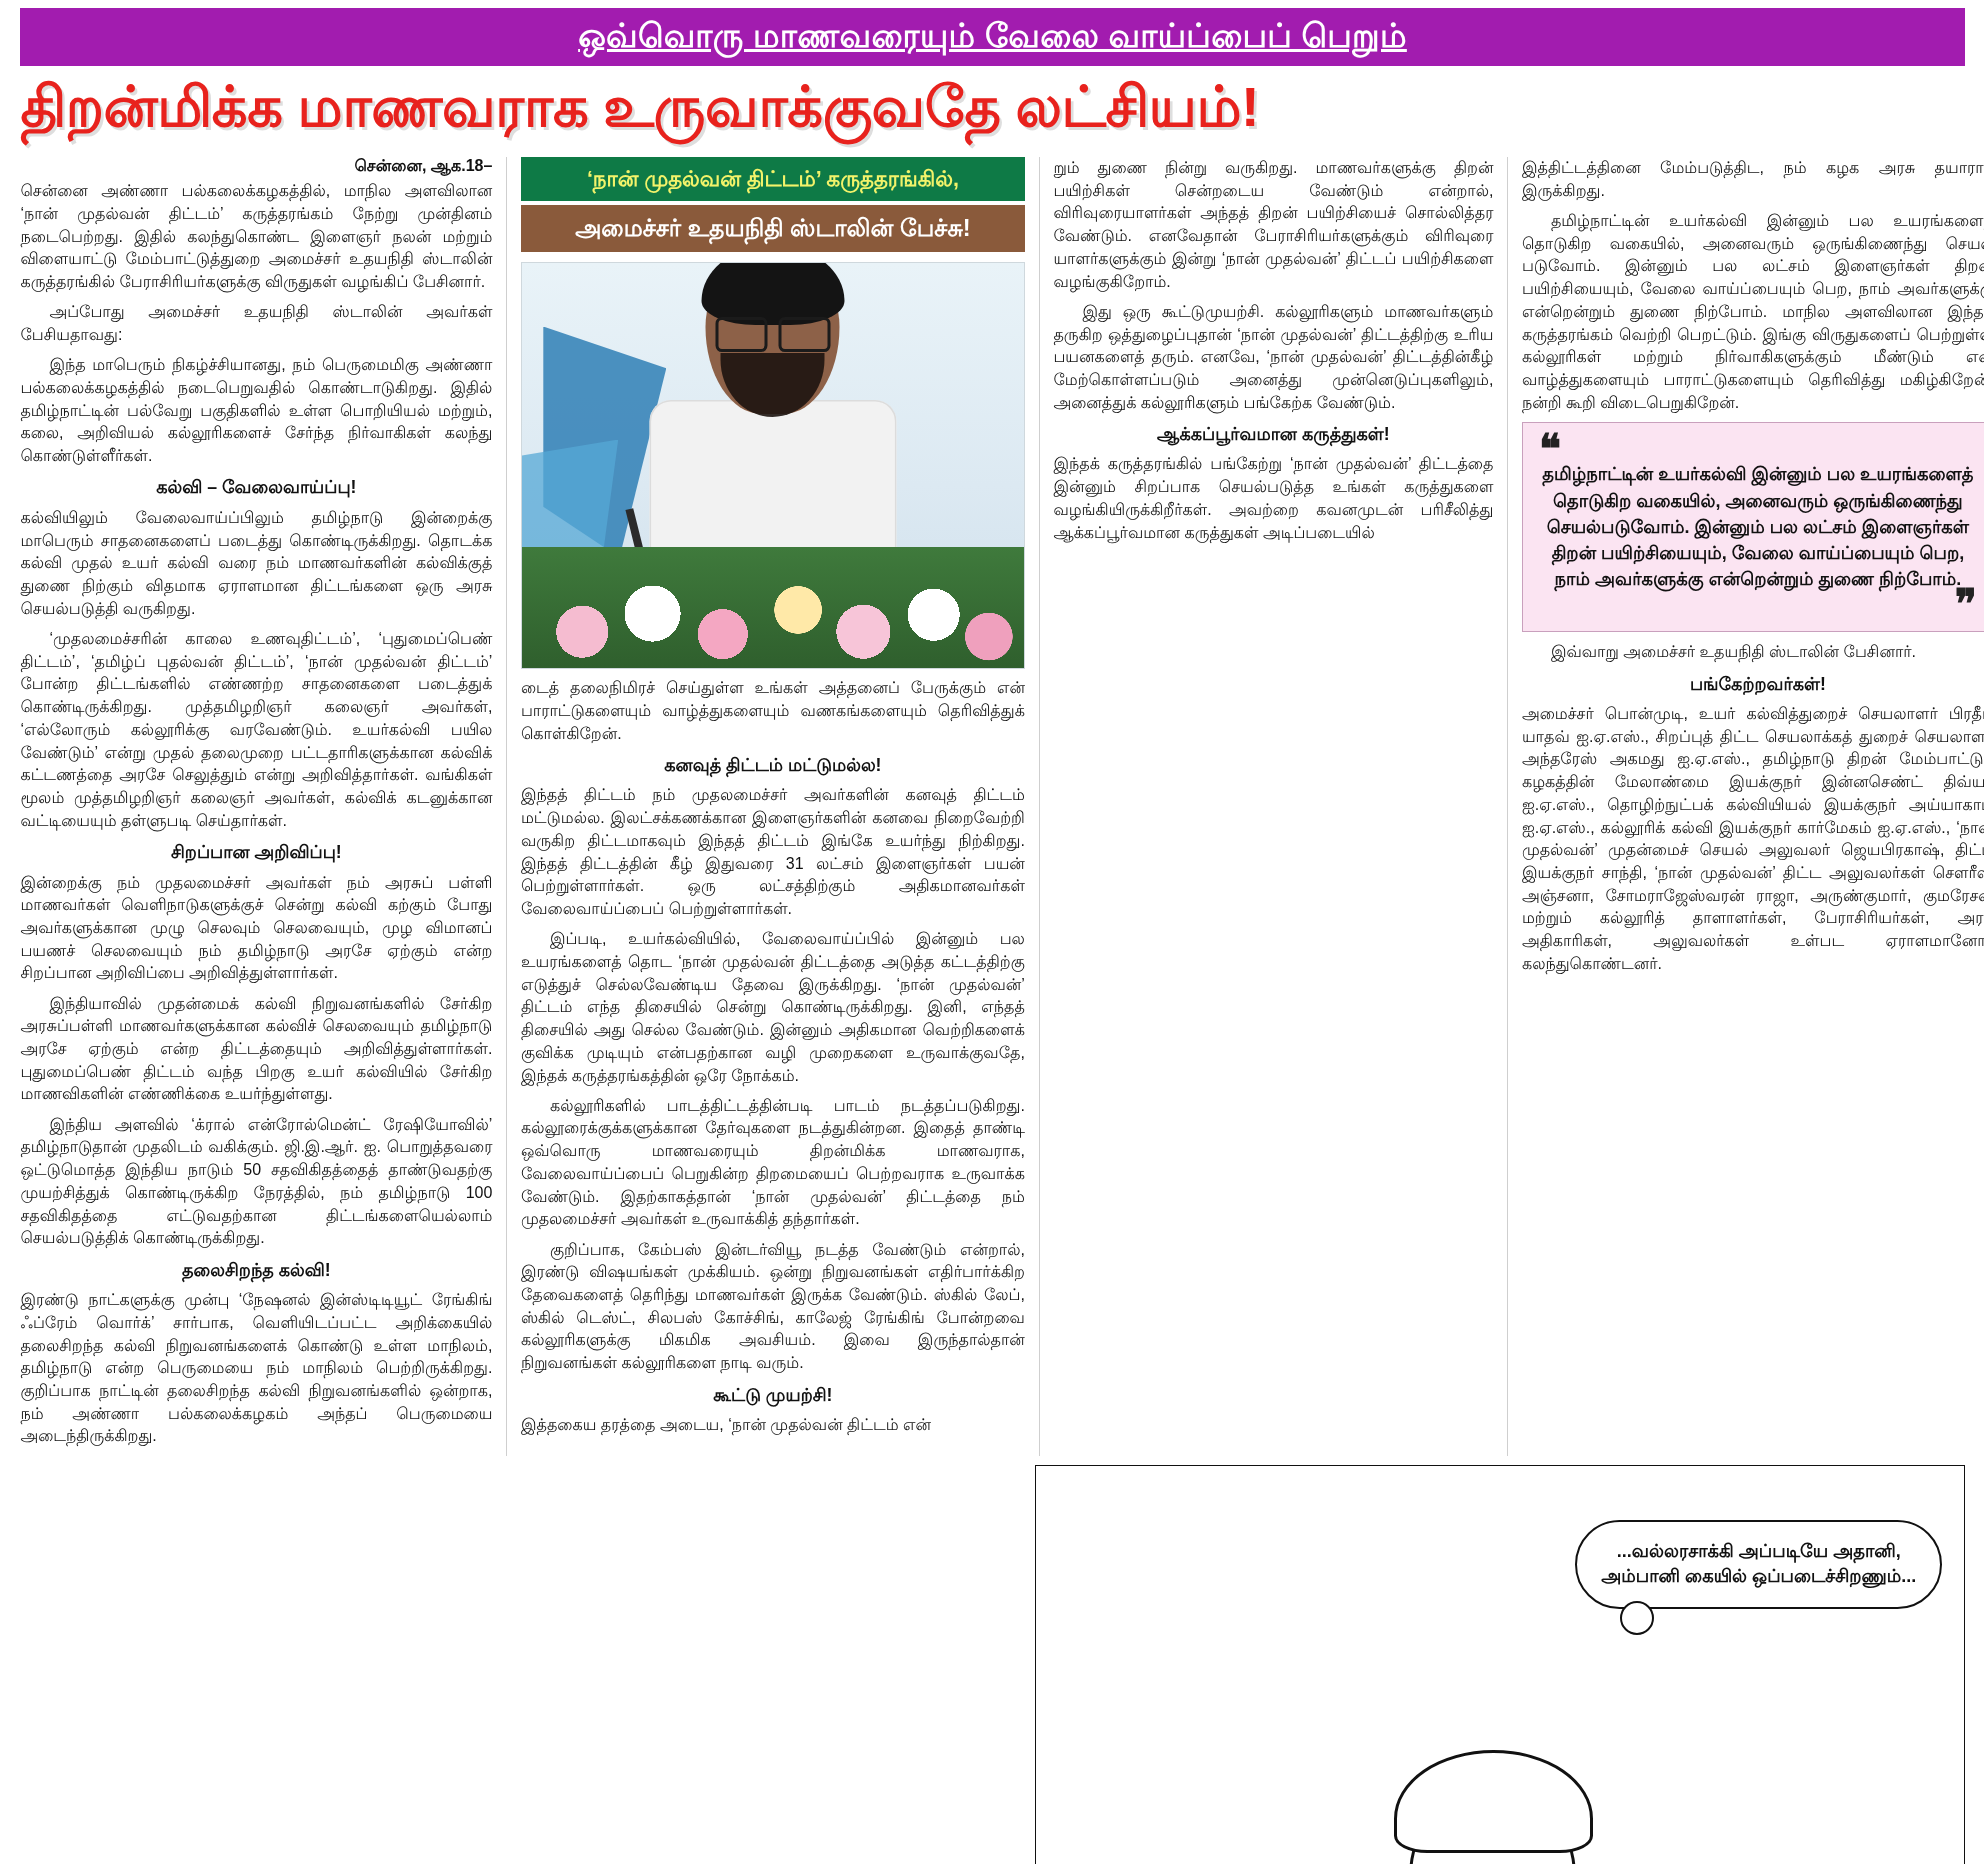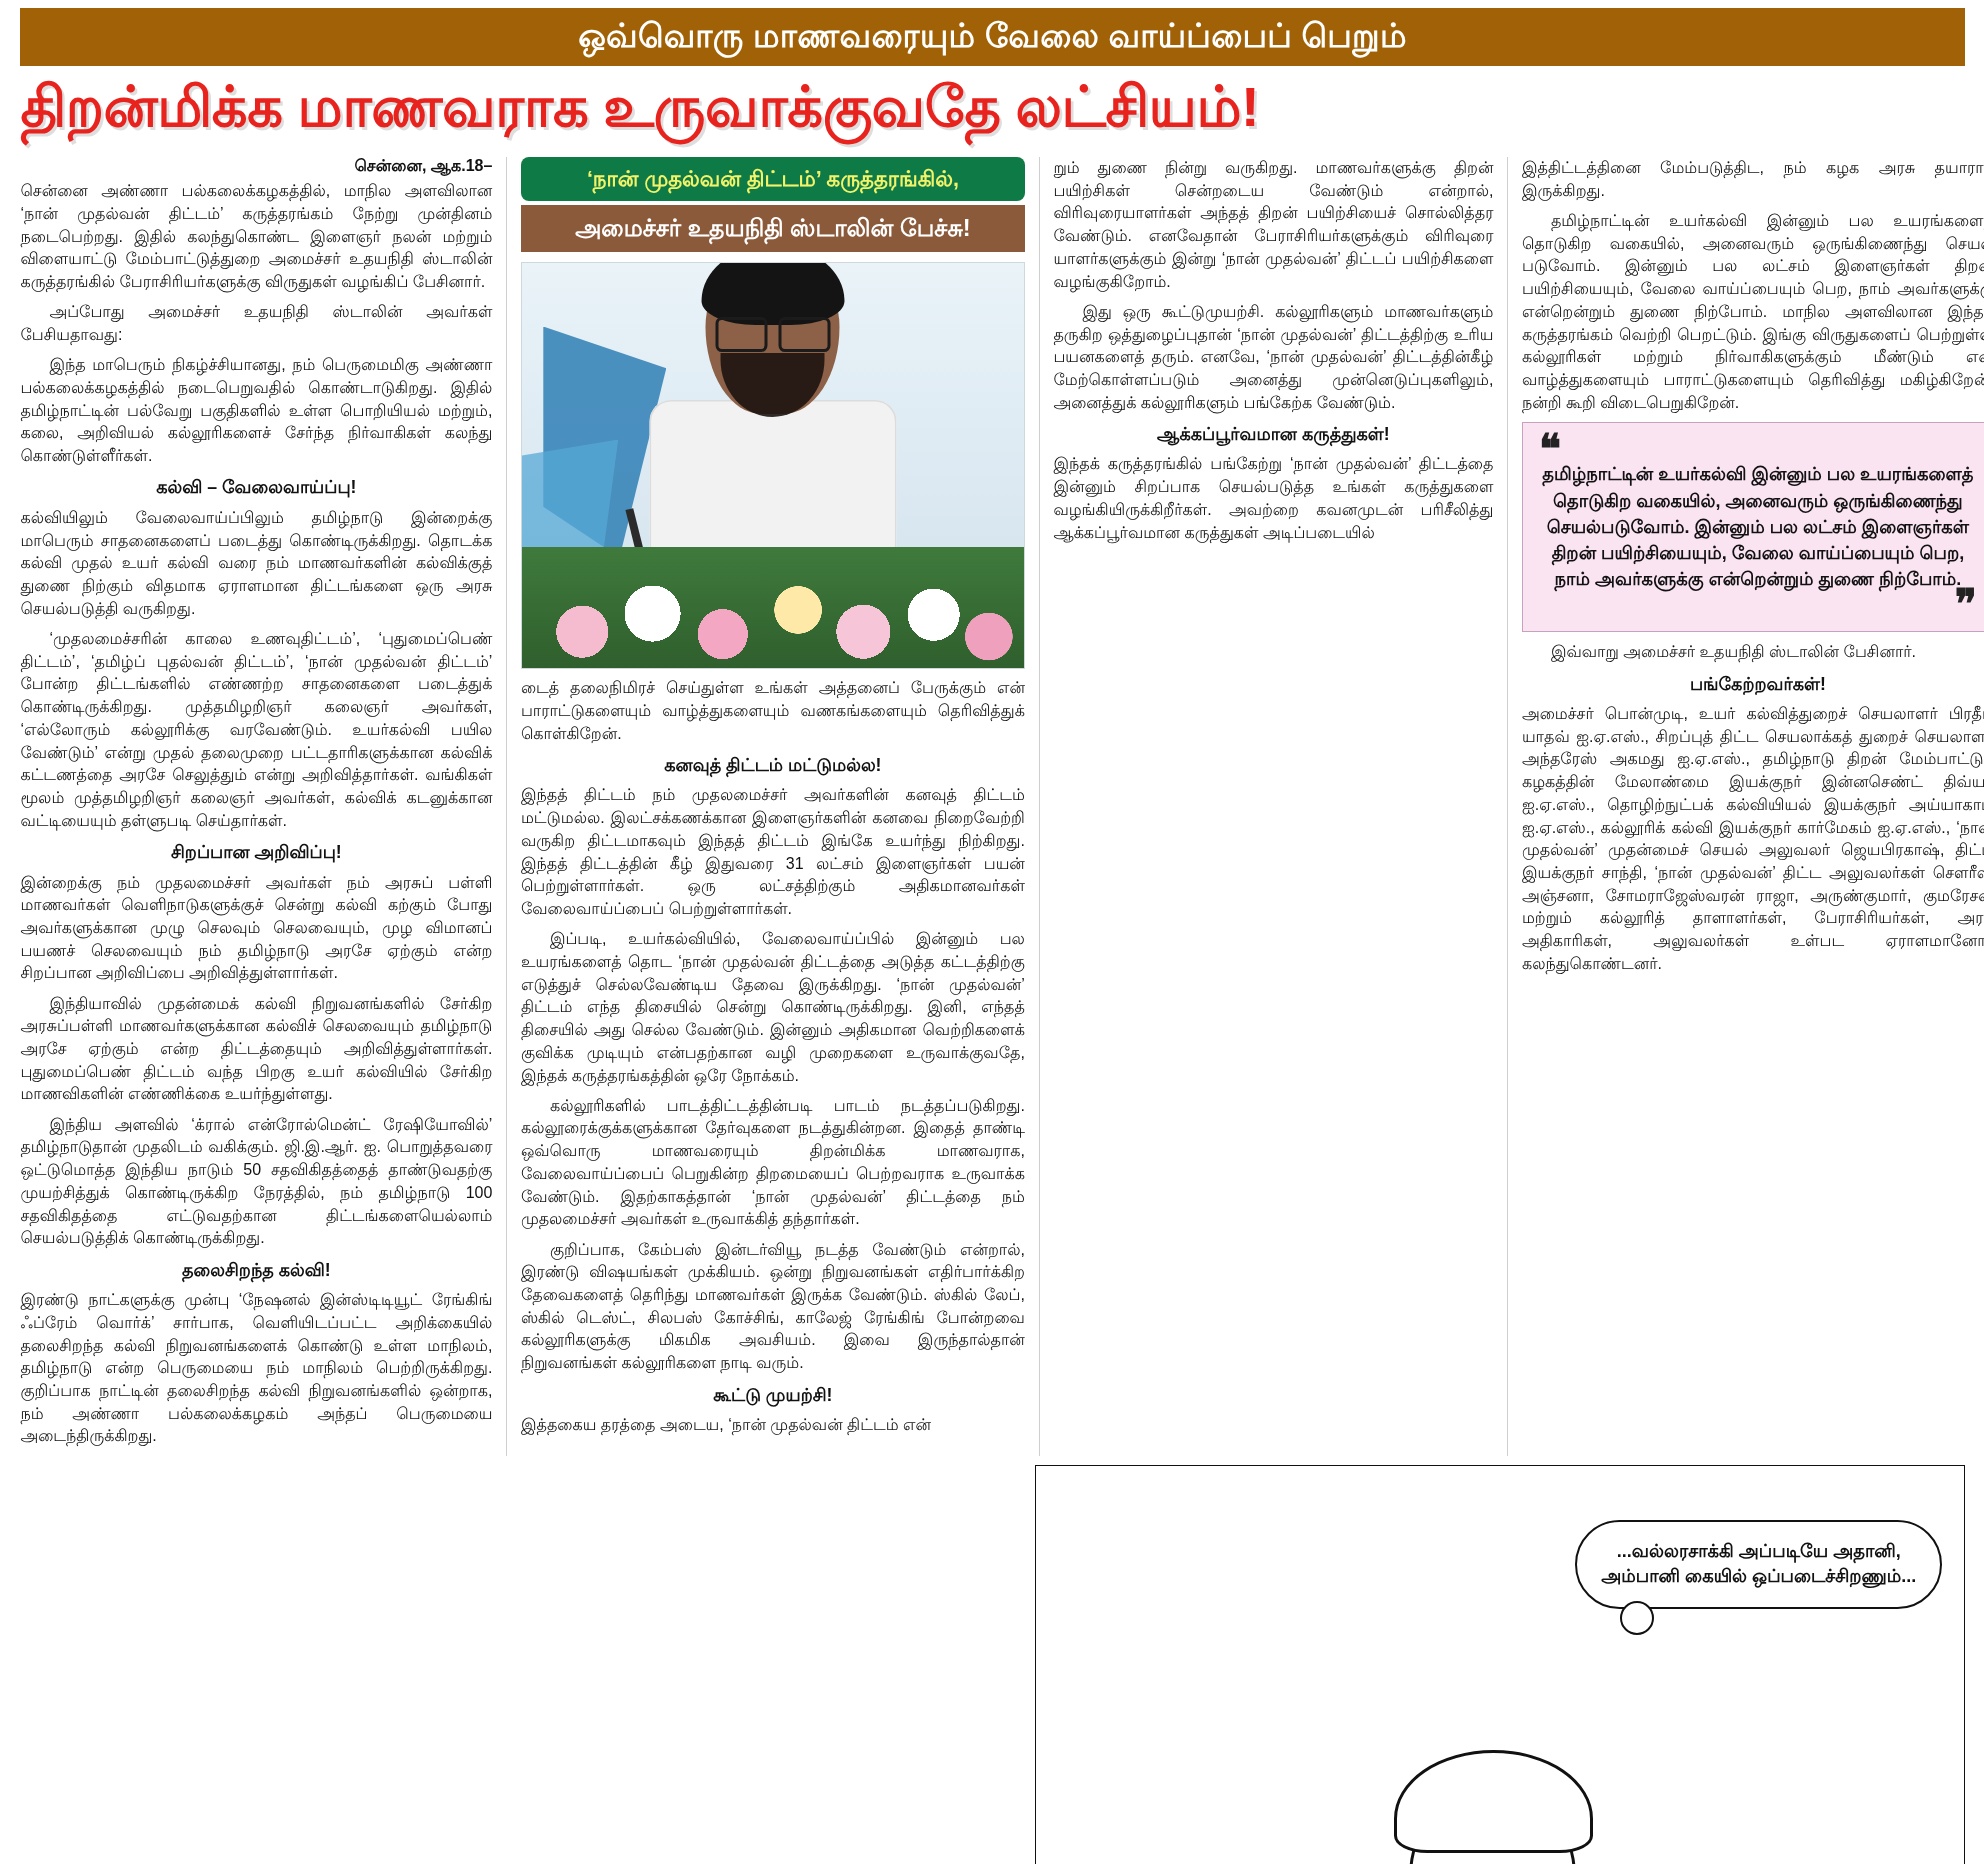--- a/index.html
+++ b/index.html
@@ -14,28 +14,29 @@
     min-height:1865px;
     position:relative;
     box-sizing:border-box;
     padding:0 20.4px 10.7px 20.4px;
     background:#fff;
   }
 
   
   .kicker-bar{
     margin:7.5px 0 0 0;
-    background:#a16207;
+    background:#a21caf;
     color:#ffffff;
     text-align:center;
     font-size:33px;
     font-weight:bold;
     line-height:1.25;
     padding:7.5px 5.4px 9.7px 5.4px;
     letter-spacing:0.3px;
+    text-decoration:underline;
   }
 
   
   .headline{
     color:#e8221d;
     font-size:56px;
     font-weight:bold;
     line-height:1.04;
     margin:11.8px 0 3.2px 0;
     letter-spacing:-0.5px;
@@ -82,21 +83,20 @@
   
   .banner-wrap{margin:0 0 9.7px 0;}
   .banner-green{
     background:#0e7a46;
     color:#f3f36a;
     font-weight:bold;
     font-size:21.4px;
     text-align:center;
     padding:8.6px 7.5px;
     line-height:1.25;
-    border-radius:8px;
   }
   .banner-brown{
     background:#8a5a3b;
     color:#ffffff;
     font-weight:bold;
     font-size:23.6px;
     text-align:center;
     padding:8.6px 7.5px;
     margin-top:4.3px;
     line-height:1.25;

